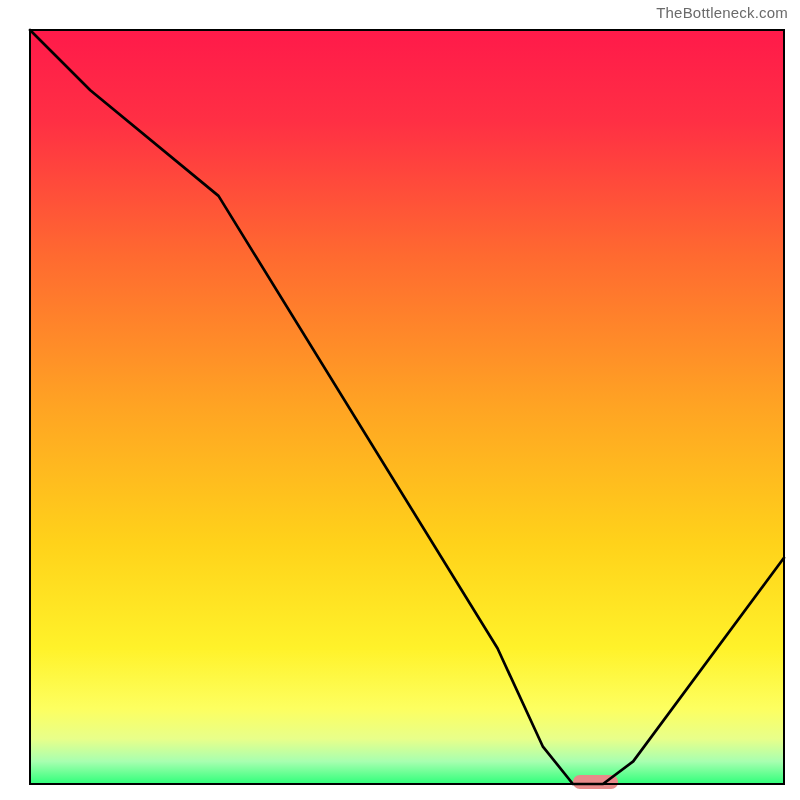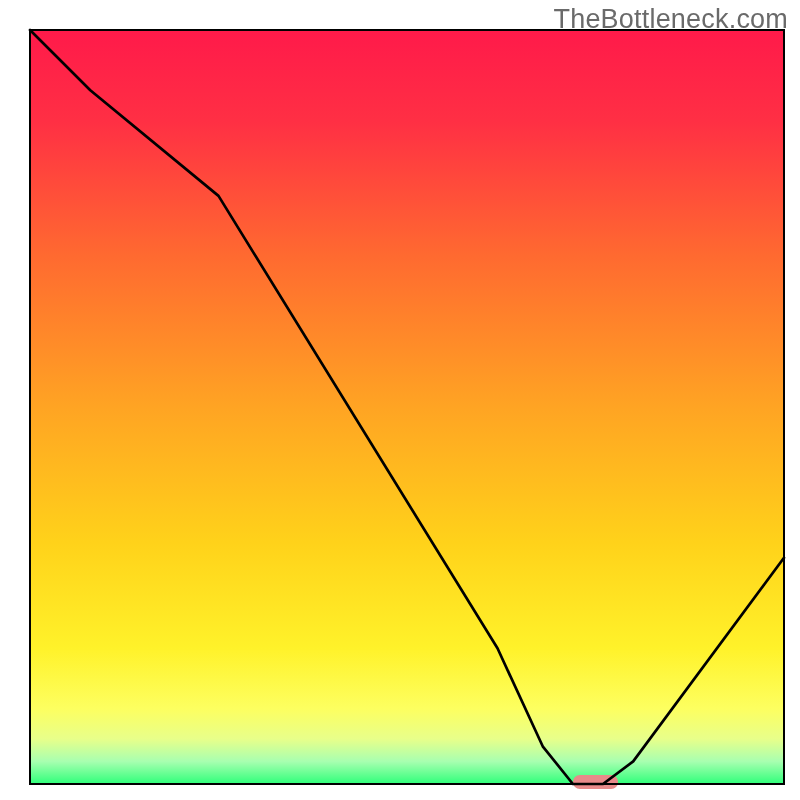--- a/index.html
+++ b/index.html
@@ -13,21 +13,21 @@
   }
   .container {
     position: relative;
     width: 800px;
     height: 800px;
   }
   .watermark {
     position: absolute;
     top: 4px;
     right: 12px;
-    font-size: 27px;
+    font-size: 15px;
     font-weight: 500;
     color: #6a6a6a;
     letter-spacing: 0.2px;
     text-align: right;
   }
   svg {
     position: absolute;
     top: 0;
     left: 0;
   }

